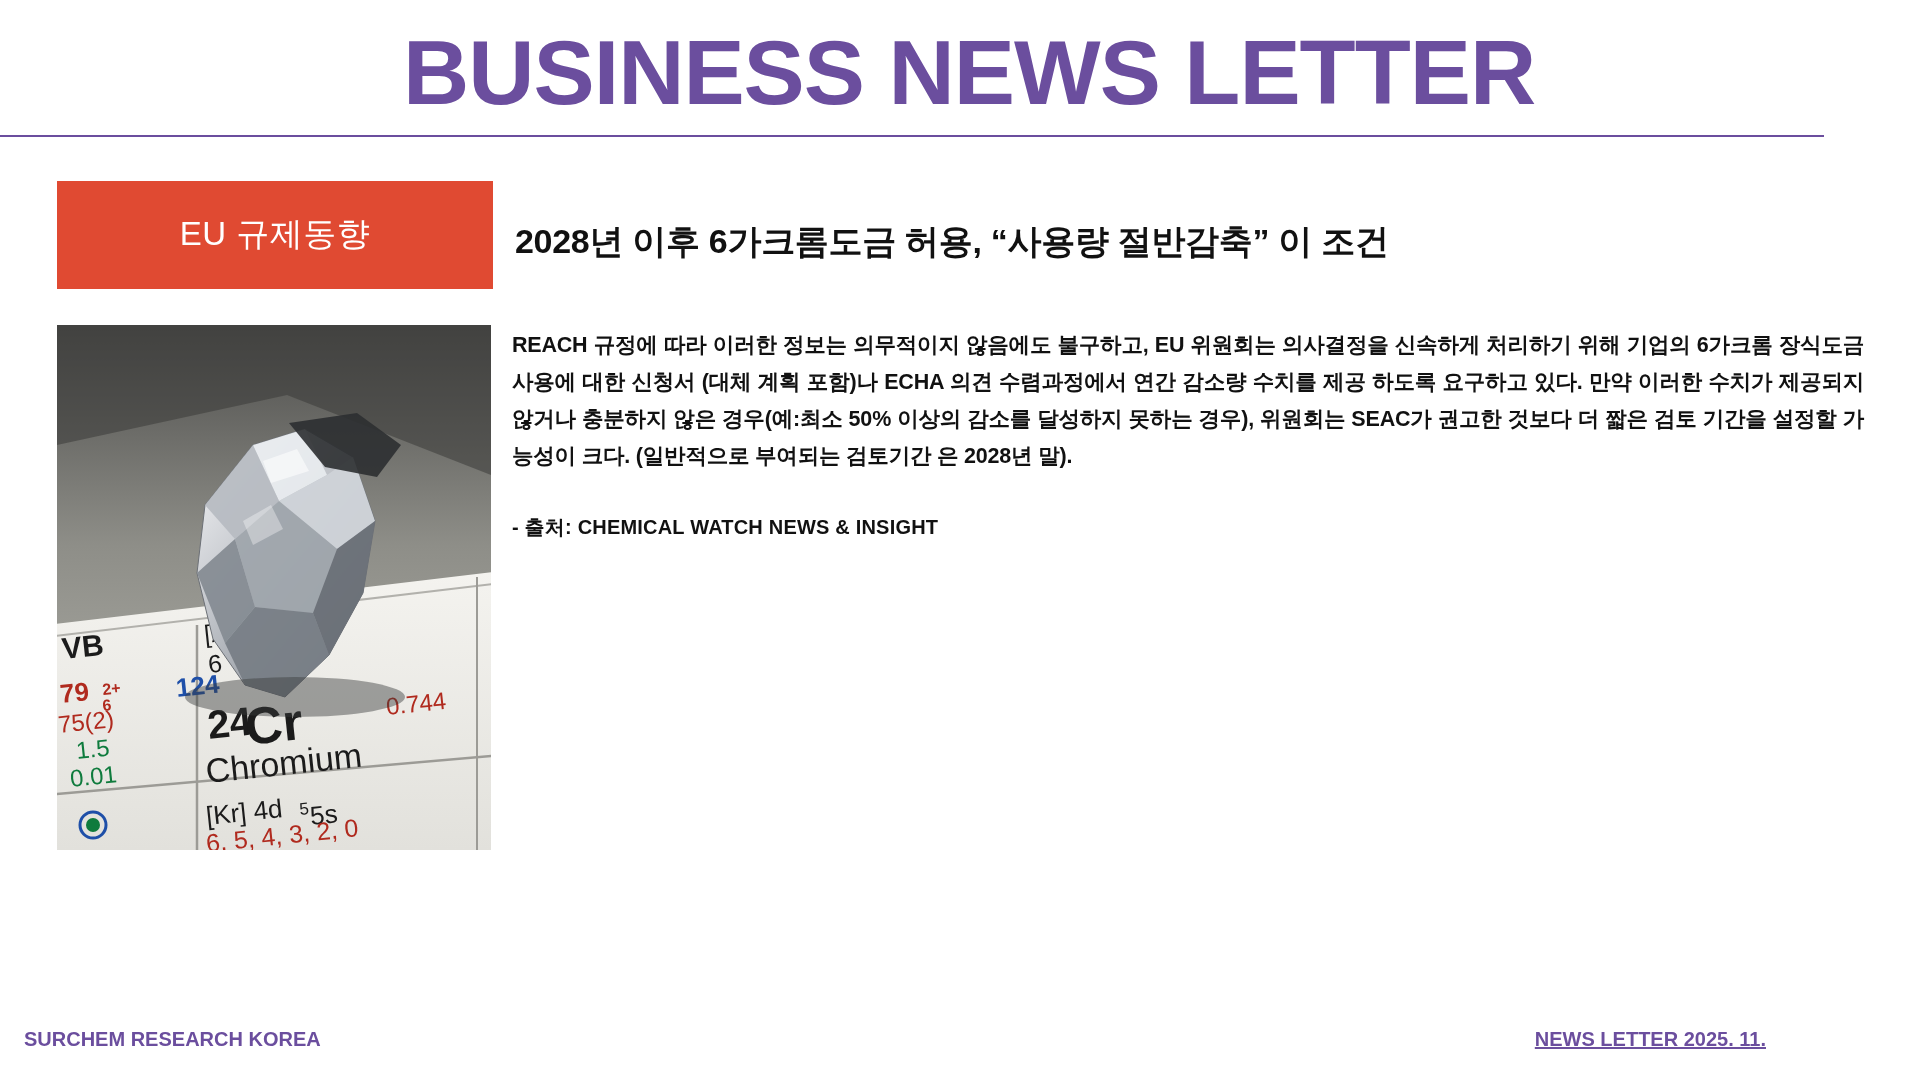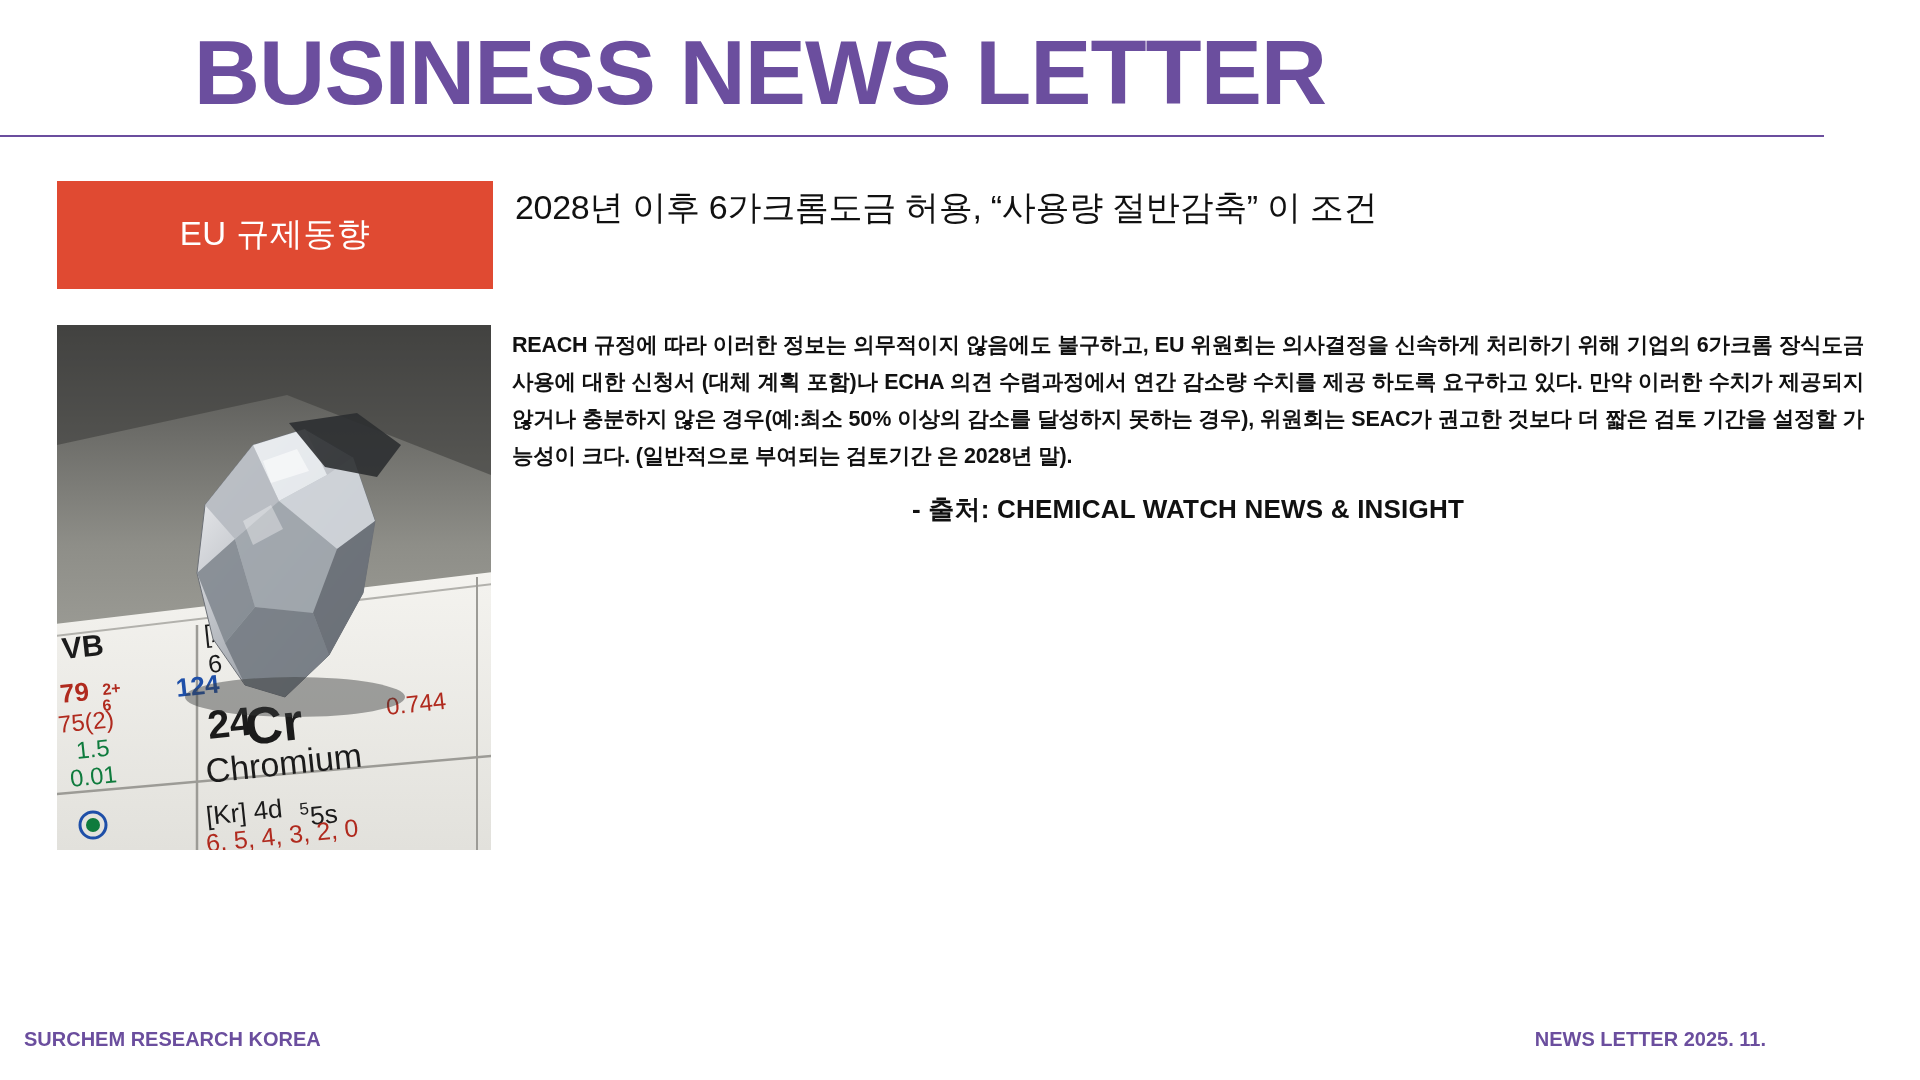--- a/index.html
+++ b/index.html
@@ -12,21 +12,21 @@
     background: #ffffff;
     font-family: "Liberation Sans", sans-serif;
     overflow: hidden;
     position: relative;
   }
 
   
   .header {
     width: 1520px;
     padding-top: 26px;
-    text-align: center;
+    text-align: right;
   }
   .header-title {
     font-family: "Liberation Sans", sans-serif;
     font-size: 90px;
     font-weight: bold;
     letter-spacing: -1px;
     color: #6B4E9E;
     line-height: 1.05;
     transform: scaleX(1.02);
     white-space: nowrap;
@@ -57,23 +57,23 @@
   }
   .category-badge-label {
     color: #ffffff;
     font-size: 33px;
     font-weight: normal;
     letter-spacing: 0.5px;
   }
   .headline {
     position: absolute;
     left: 515px;
-    top: 4px;
+    top: 38px;
     font-size: 34px;
-    font-weight: normal;
+    font-weight: bold;
     color: #111111;
     letter-spacing: -0.3px;
     white-space: nowrap;
   }
 
   
   .content {
     position: relative;
     margin-top: 36px;
     height: 560px;
@@ -101,26 +101,26 @@
     line-height: 37px;
     color: #111111;
     text-align: justify;
     letter-spacing: -0.2px;
     font-weight: bold;
   }
   .article-text p {
     margin: 0;
   }
   .source-line {
-    margin-top: 16px;
-    font-size: 26px;
+    margin-top: 34px;
+    font-size: 20px;
     font-weight: bold;
     color: #111111;
     letter-spacing: 0.2px;
-    text-align: center;
+    text-align: left;
   }
 
   
   .footer {
     position: absolute;
     left: 0;
     bottom: 22px;
     width: 1790px;
     height: 30px;
   }
@@ -134,20 +134,21 @@
     letter-spacing: 0px;
   }
   .footer-right {
     position: absolute;
     right: 24px;
     top: 0;
     color: #6B4E9E;
     font-size: 20px;
     font-weight: bold;
     letter-spacing: 0px;
+    text-decoration: underline;
   }
 </style>
 </head>
 <body>
 
 <div class="header">
   <div class="header-title">BUSINESS NEWS LETTER</div>
   <div class="header-rule"></div>
 </div>
 

